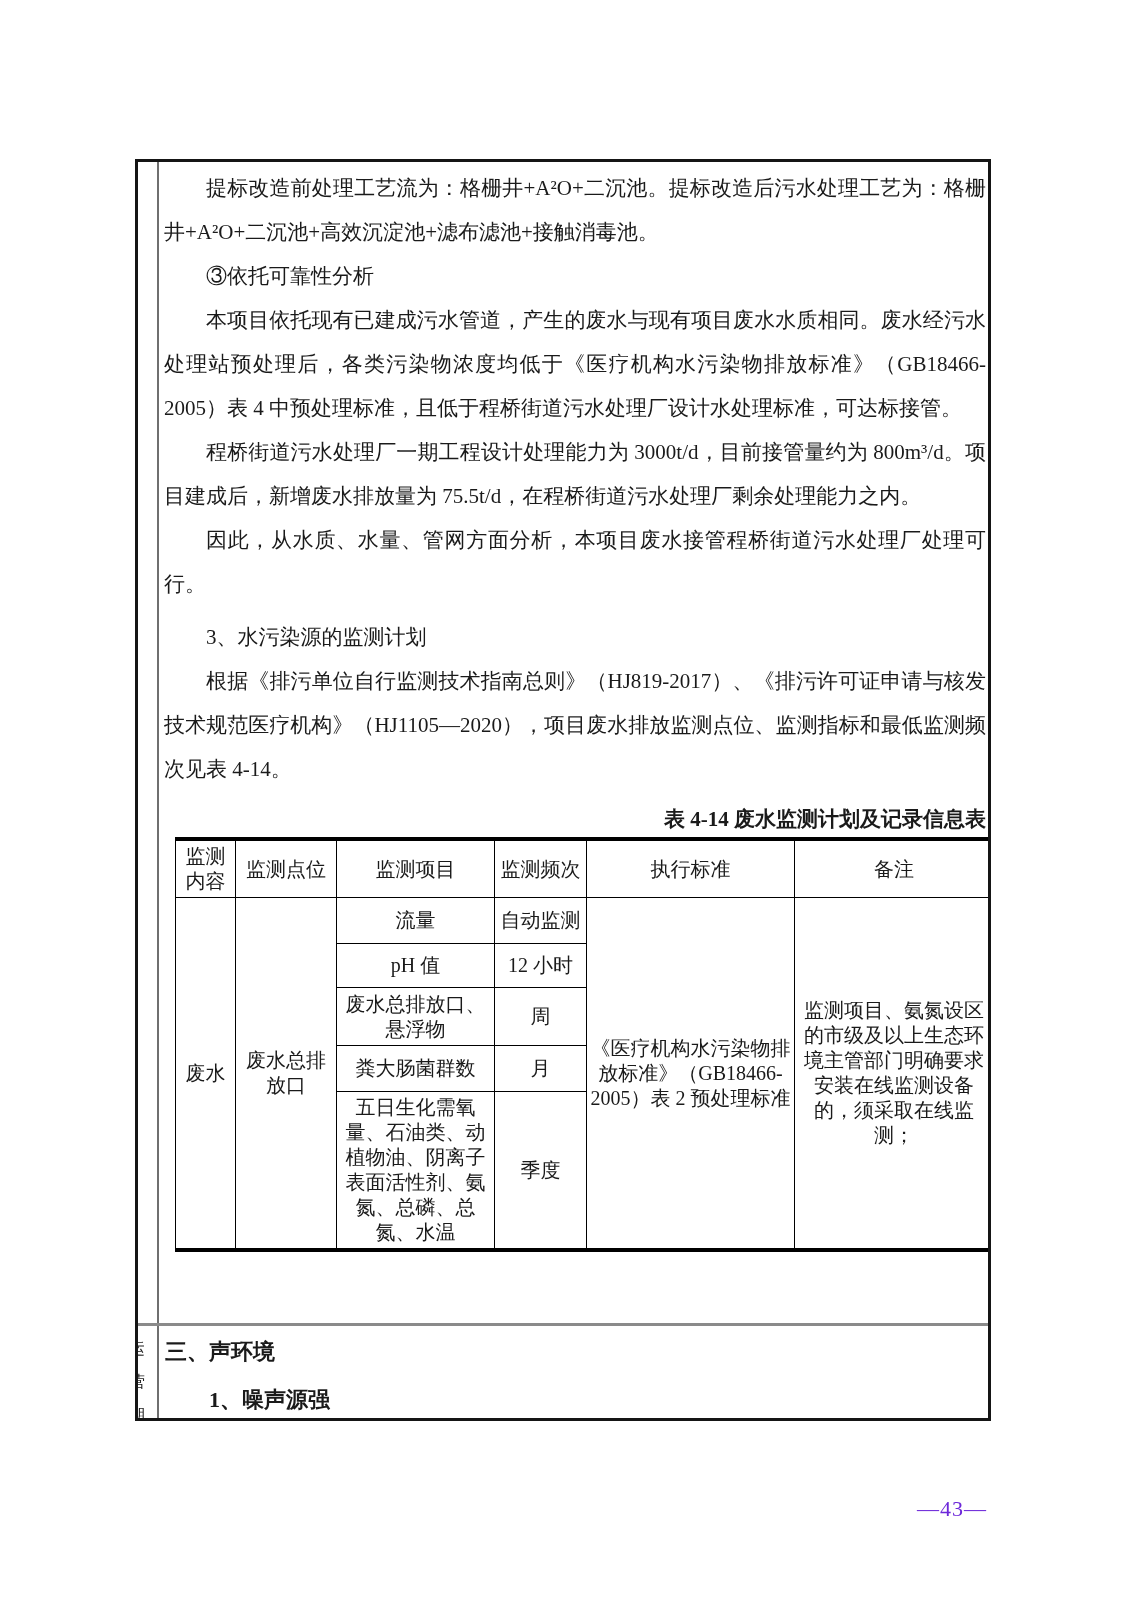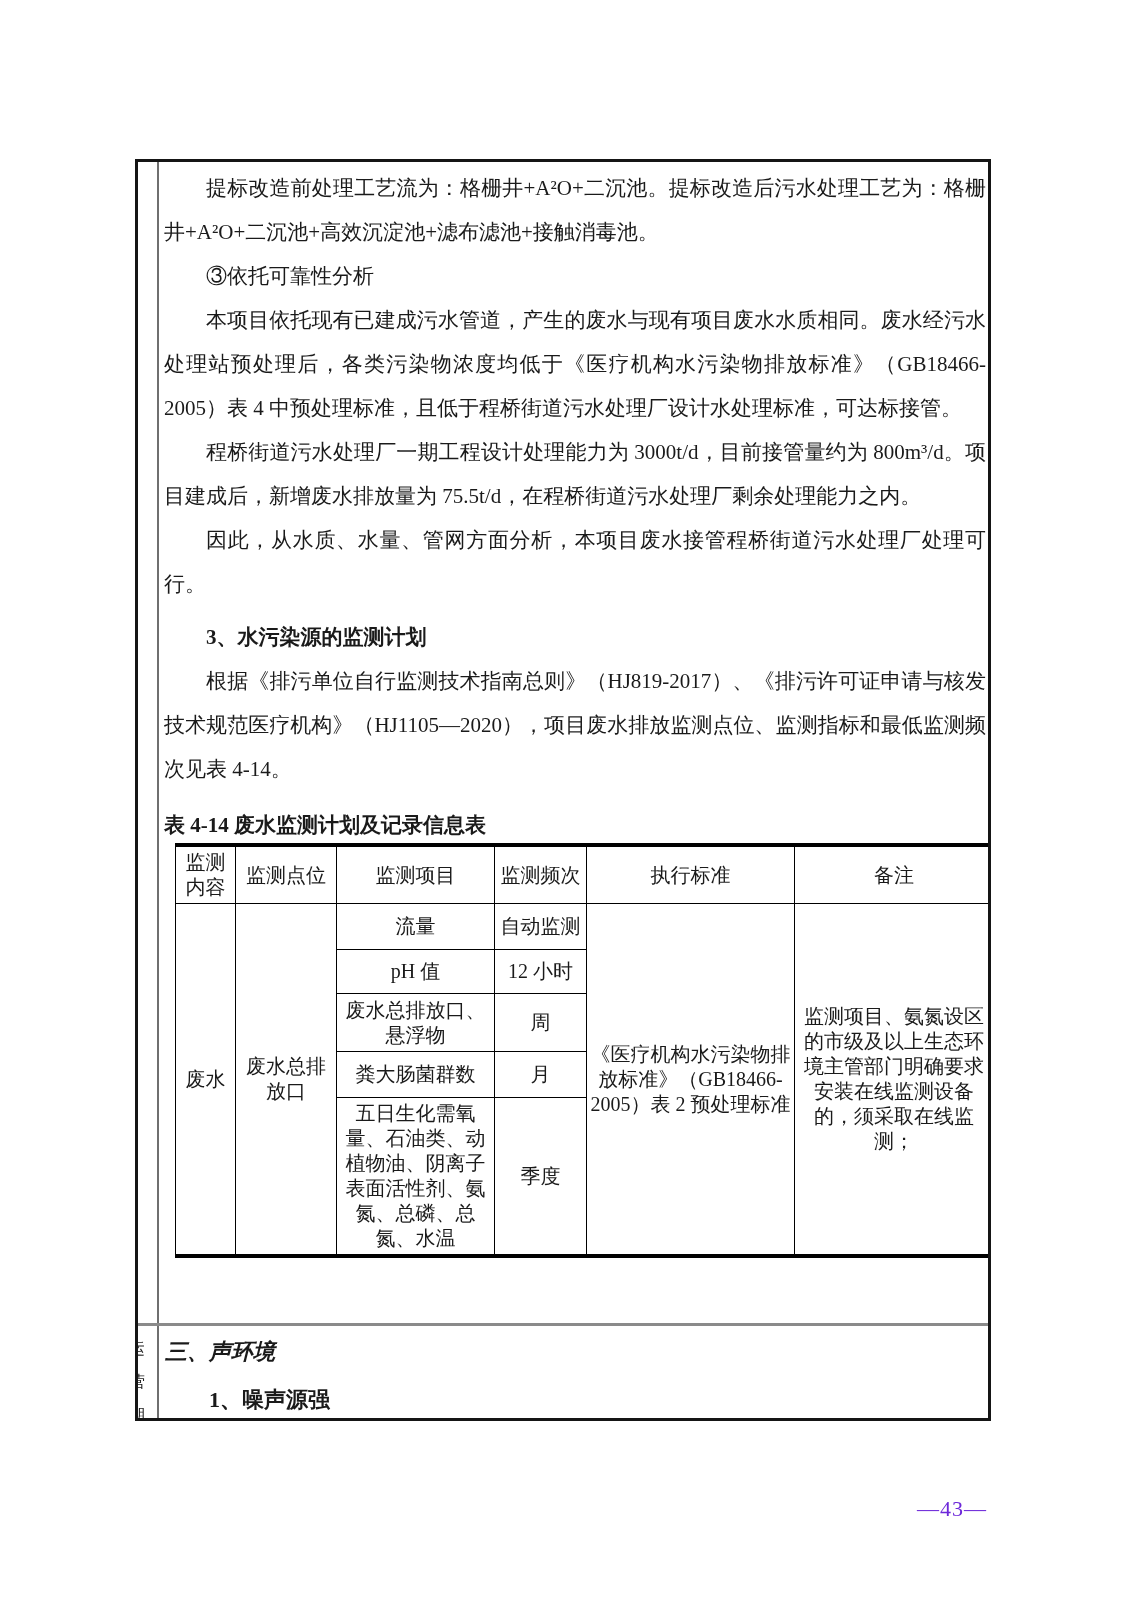--- a/index.html
+++ b/index.html
@@ -50,28 +50,28 @@
     flex: 1;
     padding: 4px 2px 0 5px;
     font-size: 21px;
     line-height: 44px;
     overflow: hidden;
   }
   .para { margin: 0; text-align: justify; }
   .ind { text-indent: 2em; }
   .heading {
     margin: 9px 0 0 0;
-    font-weight: bold;
+    font-weight: normal;
     text-indent: 2em;
     font-size: 21px;
     line-height: 44px;
   }
   .table-title {
-    margin-top: 16px;
-    text-align: left;
+    margin-top: 10px;
+    text-align: right;
     font-weight: bold;
     font-size: 21px;
     line-height: 36px;
   }
   table.monitor {
     border-collapse: collapse;
     table-layout: fixed;
     width: 818px;
     margin-left: 11px;
     border-top: 4px solid #000;
@@ -84,21 +84,20 @@
     vertical-align: middle;
     line-height: 25px;
     padding: 3px 2px;
   }
   .bottom-content { flex: 1; padding: 8px 0 0 6px; }
   .sec-title {
     margin: 0;
     font-weight: bold;
     font-size: 22px;
     line-height: 36px;
-    font-style: italic;
   }
   .sub-title {
     margin: 12px 0 0 0;
     font-weight: bold;
     font-size: 22px;
     line-height: 36px;
     text-indent: 2em;
   }
   .page-number {
     position: absolute;

